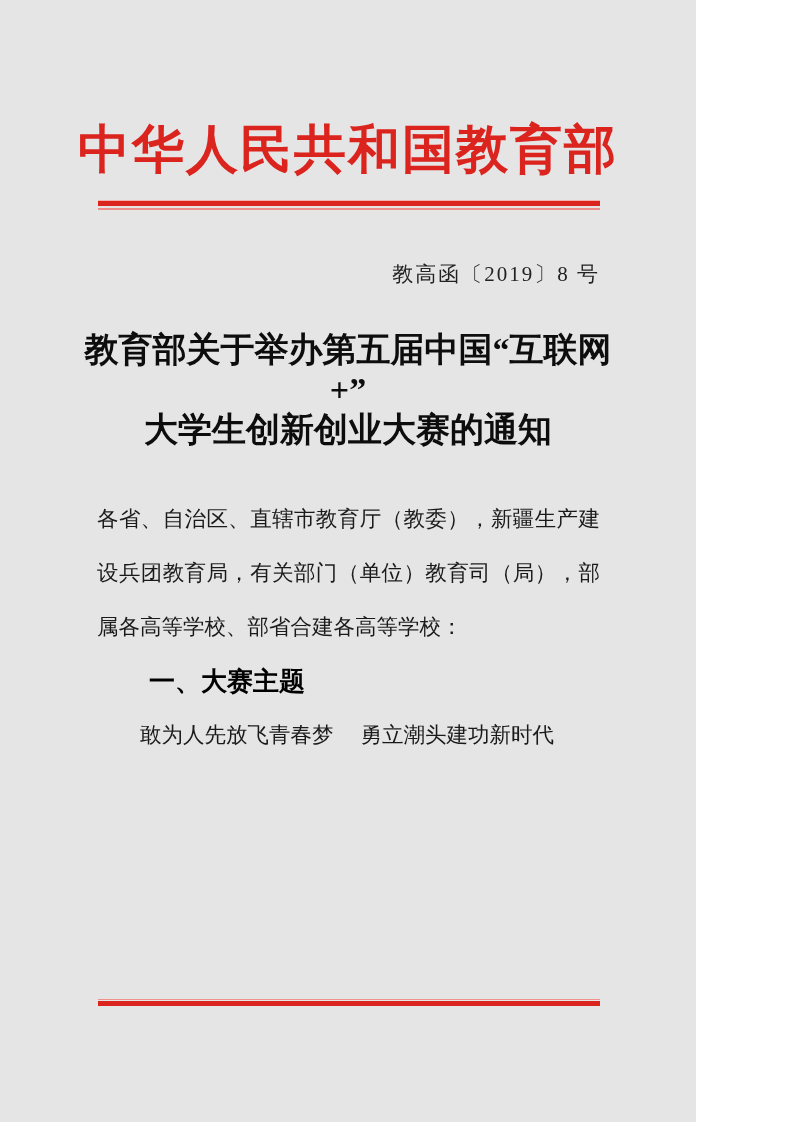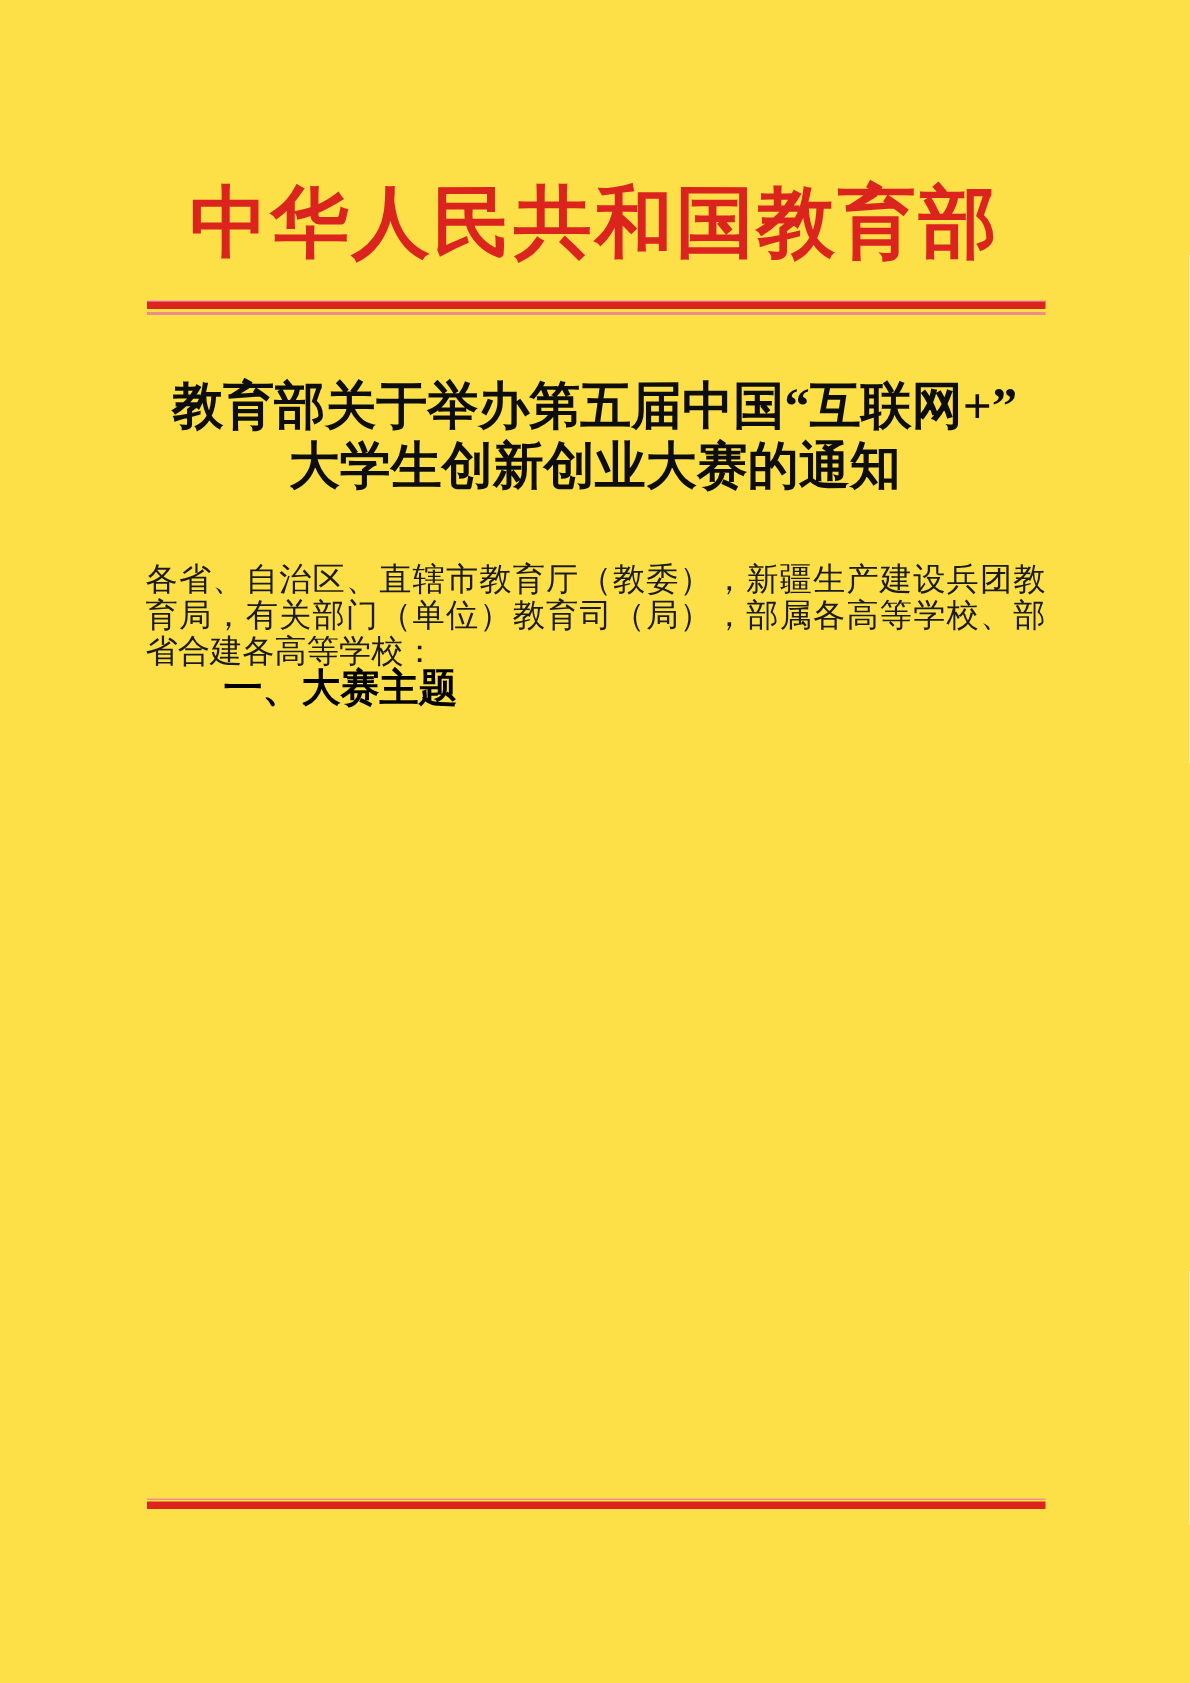--- a/index.html
+++ b/index.html
@@ -2,23 +2,23 @@
 <html><head>
 <meta charset="utf-8">
 <style>
   html, body {
     margin: 0;
     padding: 0;
     background: #ffffff;
   }
   .page {
     position: relative;
-    width: 793px;
+    width: 696px;
     height: 1122px;
-    background: #fde047;
+    background: #e5e5e5;
     overflow: hidden;
     font-family: "Liberation Serif", serif;
     color: #1a1a1a;
   }
 
   
   .letterhead-title {
     margin: 118px 60px 0;
     text-align: center;
     color: #dc241f;
@@ -59,21 +59,21 @@
     font-size: 34px;
     line-height: 40px;
     color: #0d0d0d;
   }
   .title-line { display: block; }
 
   
   .doc-body {
     margin: 42px 96px 0 97px;
     font-size: 21.5px;
-    line-height: 24px;
+    line-height: 54px;
     text-align: justify;
     color: #1a1a1a;
   }
   .doc-body p { margin: 0; }
   .para-indent { text-indent: 2em; }
   .section-heading {
     text-indent: 2em;
     font-family: "Liberation Sans", sans-serif;
     font-weight: bold;
     font-size: 26px;
@@ -104,29 +104,31 @@
 <div class="page">
 
   <div>
     <div class="letterhead-title">中华人民共和国教育部</div>
     <div class="letterhead-divider">
       <div class="divider-thick"></div>
       <div class="divider-thin"></div>
     </div>
   </div>
 
+  <div class="doc-number">教高函〔2019〕8 号</div>
 
   <div class="doc-title">
     <span class="title-line">教育部关于举办第五届中国“互联网+”</span>
     <span class="title-line">大学生创新创业大赛的通知</span>
   </div>
 
   <div class="doc-body">
     <p class="salutation">各省、自治区、直辖市教育厅（教委），新疆生产建设兵团教育局，有关部门（单位）教育司（局），部属各高等学校、部省合建各高等学校：</p>
     <p class="section-heading">一、大赛主题</p>
+    <p class="theme-line">敢为人先放飞青春梦　 勇立潮头建功新时代</p>
   </div>
 
   <div class="footer-line">
     <div class="footer-thin"></div>
     <div class="footer-thick"></div>
   </div>
 
 </div>
 
 </body></html>

